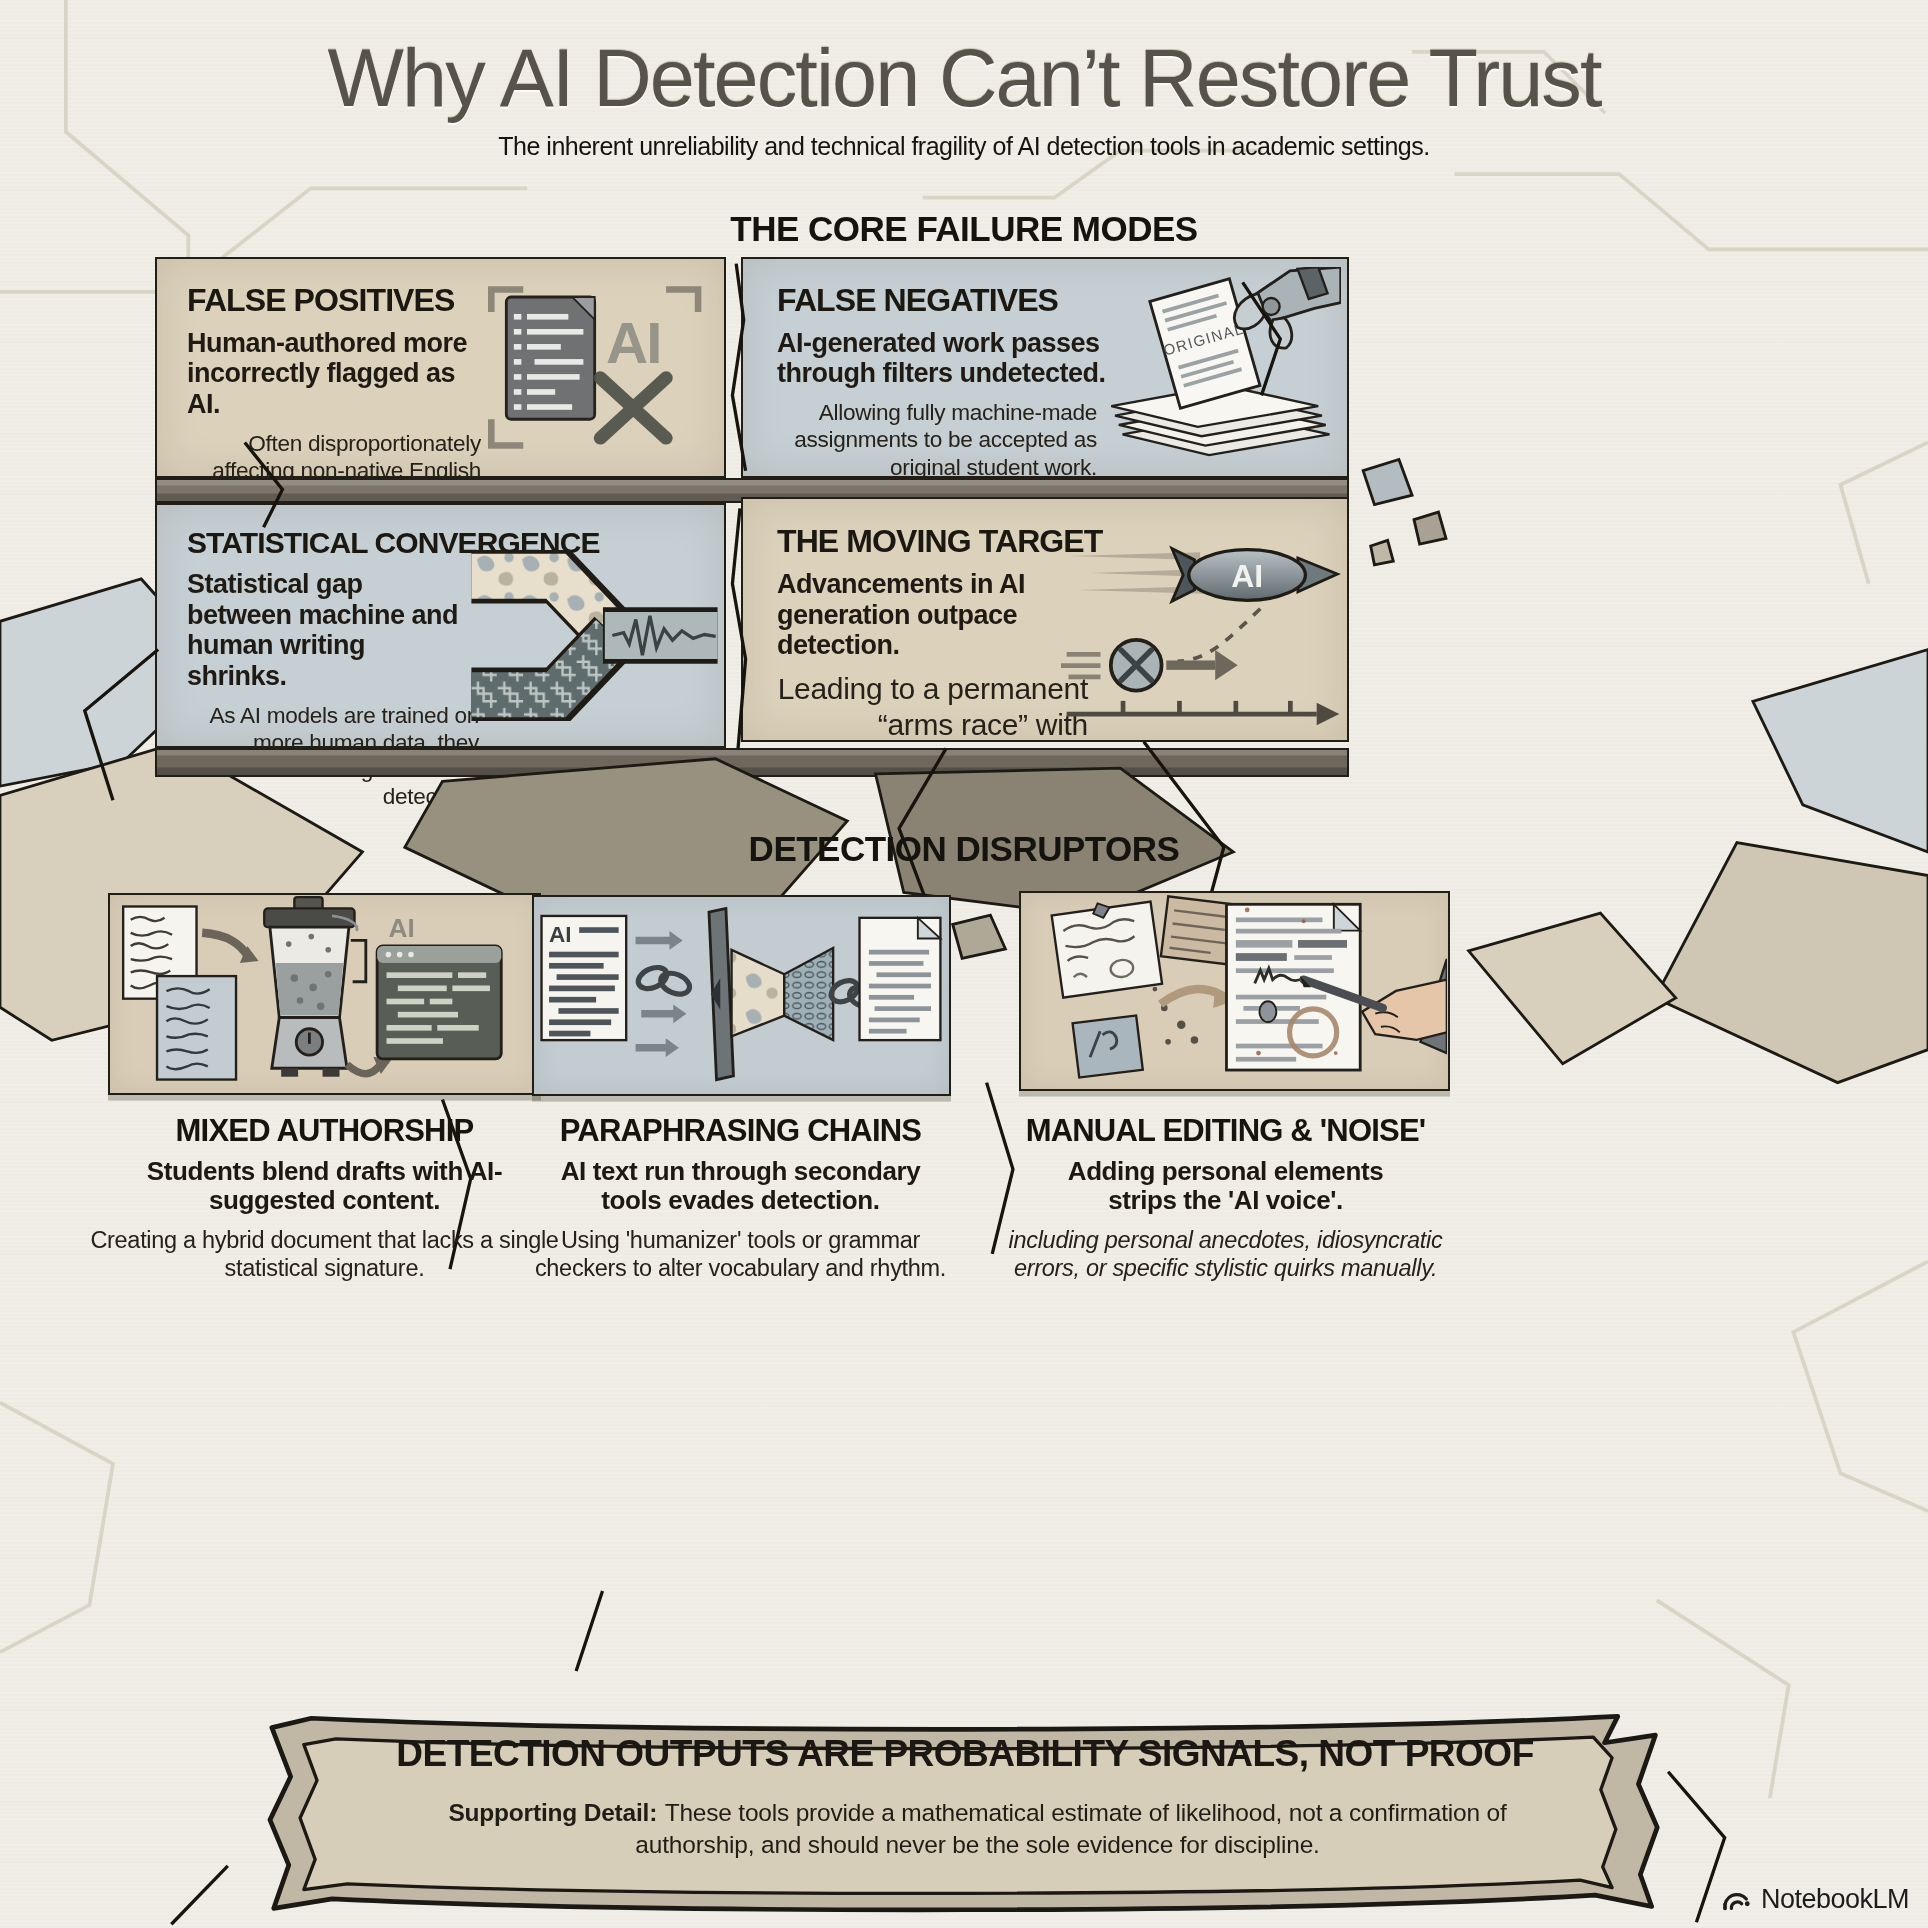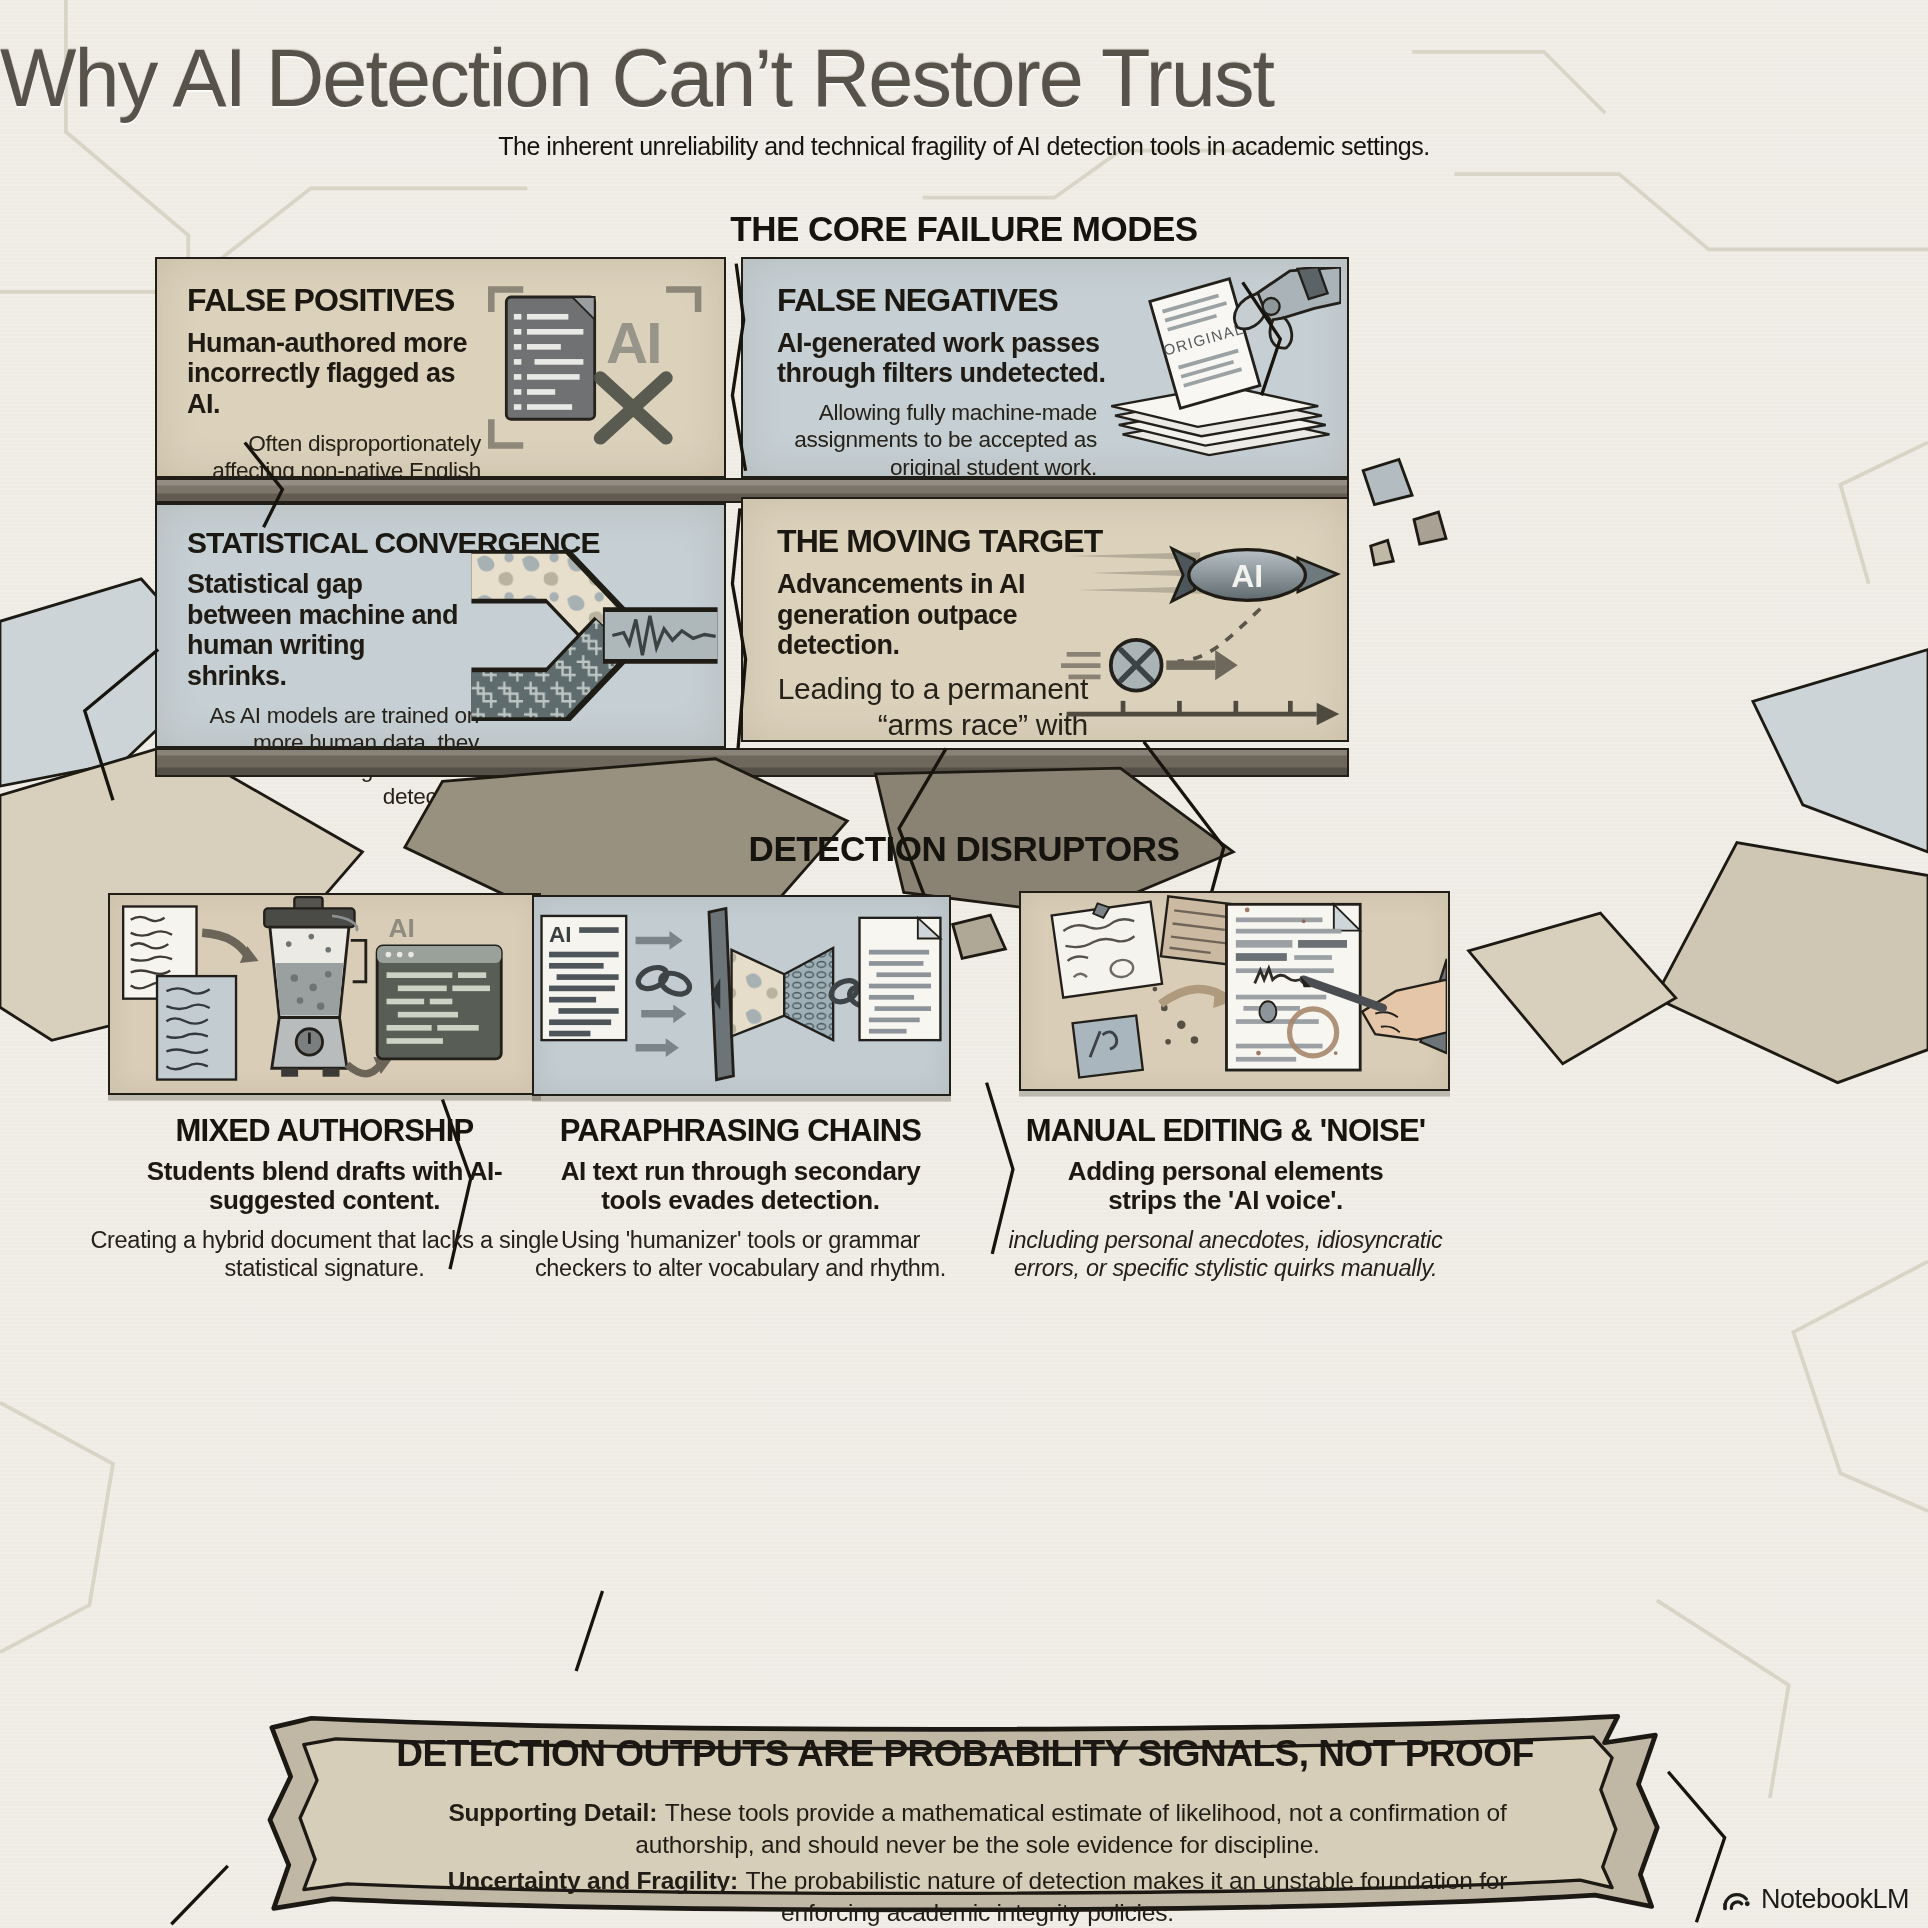--- a/index.html
+++ b/index.html
@@ -4,21 +4,21 @@
 <style>
   html,body{margin:0;padding:0;background:#f0eee7;}
   .page{position:relative;width:1928px;height:1928px;overflow:hidden;
         font-family:"Liberation Sans","DejaVu Sans",sans-serif;color:#201c15;
         background:
           repeating-linear-gradient(0deg, rgba(0,0,0,.012) 0 1.9px, transparent 1.9px 3.8px),
           #f0eee7;}
   .abs{position:absolute;}
   svg{display:block;}
   
-  .title{left:0;top:32px;width:1928px;font-size:81px;font-weight:400;
+  .title{left:0;top:32px;width:1928px;text-align:center;font-size:81px;font-weight:400;
          letter-spacing:-1.9px;color:#57534b;margin:0;
          text-shadow:0 1.9px 0.9px rgba(255,255,255,.85),0 -0.9px 0.9px rgba(60,50,30,.25);}
   .subtitle{left:0;top:132px;width:1928px;text-align:center;font-size:25px;font-weight:400;
             letter-spacing:-0.5px;color:#15130e;margin:0;}
   .sec-h{width:1928px;left:0;text-align:center;font-size:35px;font-weight:700;
          letter-spacing:-0.5px;color:#15130e;margin:0;}
   
   .q{border:2.8px solid #211d17;box-sizing:border-box;
      box-shadow:inset 0 0 43px rgba(40,30,10,.10);}
   .q.beige{background:#dcd1bb;}
@@ -492,23 +492,20 @@
   <svg class="abs" style="left:245px;top:1690px;" width="1441" height="240" viewBox="0 0 1530 255">
     <path d="M70 30 C420 46 1110 46 1458 28 L1444 56 L1498 48 L1480 100 L1500 146 L1482 196 L1494 230
              L1434 218 C1100 238 430 238 92 222 L30 232 L46 186 L26 138 L48 92 L28 40 Z" fill="#c0b7a4" stroke="#1c1813" stroke-width="5" stroke-linejoin="round"></path>
     <path d="M96 52 C430 66 1100 66 1432 50 L1452 72 L1440 106 L1456 148 L1442 188 L1452 210
              L1418 202 C1100 220 440 220 108 206 L62 212 L74 180 L58 136 L76 96 L62 58 Z" fill="#d7ceba" stroke="#1c1813" stroke-width="3.5" stroke-linejoin="round"></path>
   </svg>
   <h2 class="abs banner-title">DETECTION OUTPUTS ARE PROBABILITY SIGNALS, NOT PROOF</h2>
   <p class="abs bp" style="top:1785px;">
     <b>Supporting Detail:</b><span>These tools provide a mathematical estimate of likelihood, not a confirmation of authorship, and should never be the sole evidence for discipline.</span>
   </p>
-  <p class="abs bp" style="top:1853px;">
-    <b>Uncertainty and Fragility:</b><span>The probabilistic nature of detection makes it an unstable foundation for enforcing academic integrity policies.</span>
-  </p>
 
   <div class="abs brand">
     <svg width="32" height="28" viewBox="0 0 34 30">
       <path d="M4 24 A13 13 0 0 1 27 14" stroke="#1c1c1a" stroke-width="3.5" fill="none" stroke-linecap="round"></path>
       <path d="M11 24 A6.5 6.5 0 0 1 22 19" stroke="#1c1c1a" stroke-width="3.5" fill="none" stroke-linecap="round"></path>
       <circle cx="28" cy="19" r="2.6" fill="#1c1c1a"></circle>
       <rect x="2.5" y="18" width="3.5" height="8" rx="1.5" fill="#1c1c1a"></rect>
     </svg>
     <span>NotebookLM</span>
   </div>

